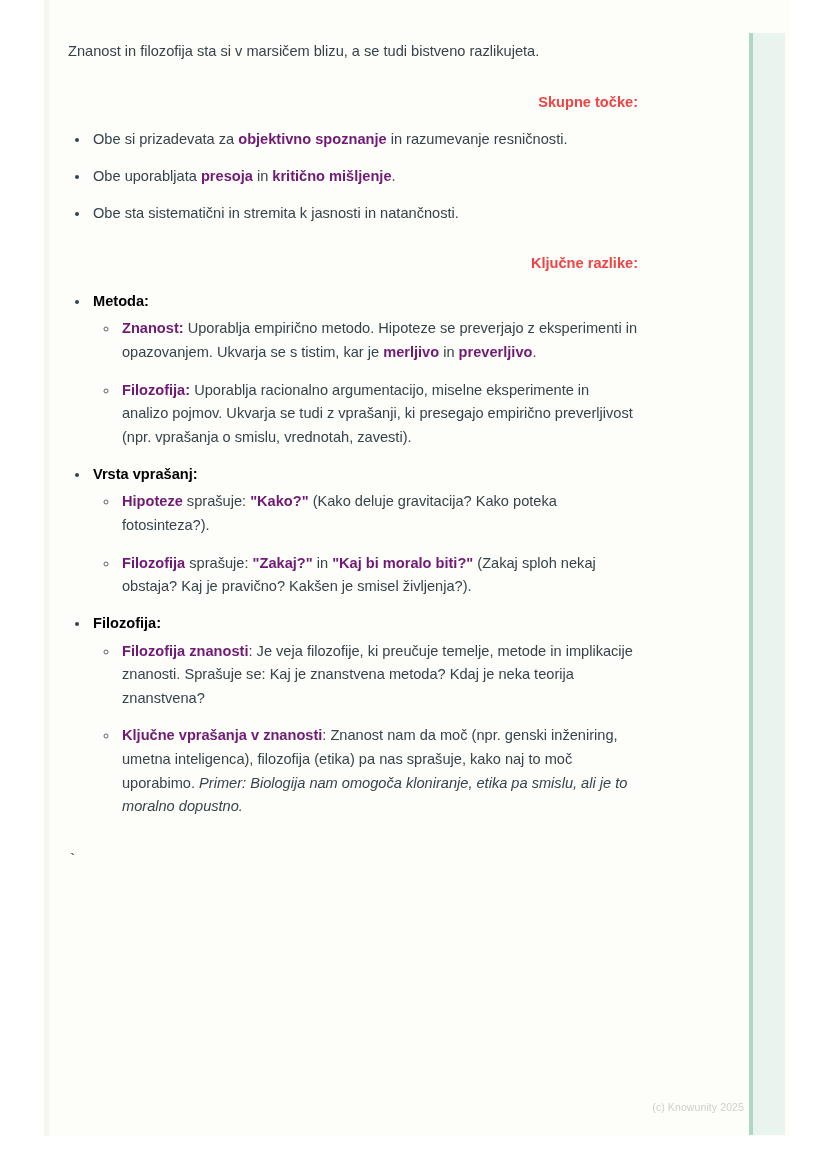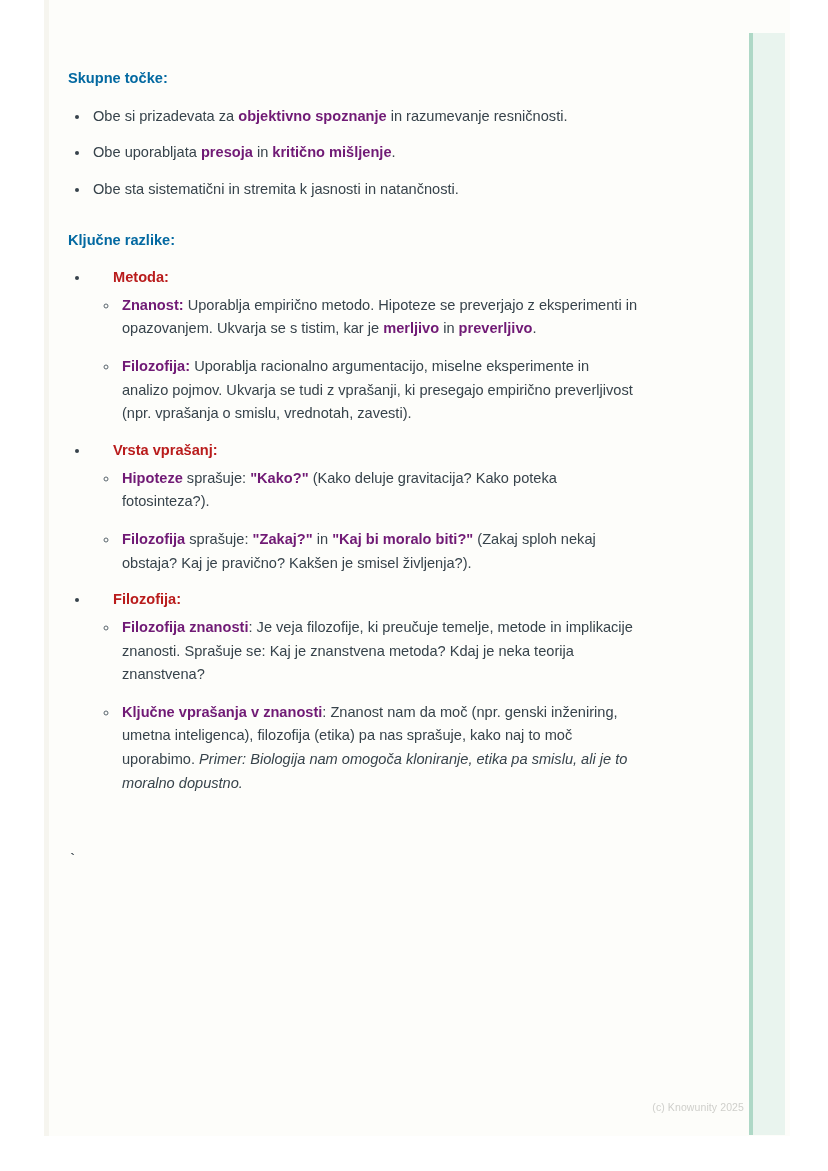--- a/index.html
+++ b/index.html
@@ -67,22 +67,23 @@
   p.para {
     margin: 0 0 0 0;
     padding: 0;
   }
 
   h3.section-heading {
     margin: 27px 0 0 0;
     padding: 0;
     font-size: 14.6px;
     font-weight: bold;
-    color: #0369a1;
+    color: #ef4444;
     line-height: 1.62;
+    text-align: right;
   }
 
   ul.list-lvl1 {
     margin: 14px 0 0 0;
     padding: 0 0 0 22px;
     list-style-type: disc;
   }
   ul.list-lvl1 > li {
     margin: 0 0 13px 0;
     padding-left: 3px;
@@ -107,22 +108,21 @@
   ul.list-lvl2 > li:last-child {
     margin-bottom: 0;
   }
   ul.list-lvl2 > li::marker {
     color: #5a666e;
     font-size: 13px;
   }
 
   .item-title {
     font-weight: bold;
-    color: #b91c1c;
-    margin-left: 20px;
+    color: #000000;
   }
   b, strong {
     font-weight: bold;
     color: #701a75;
   }
   i, em {
     font-style: italic;
   }
 
   .stray-tick {
@@ -147,20 +147,21 @@
 </style>
 </head>
 <body>
 
 <div id="page-sheet"></div>
 <div id="page-left-edge"></div>
 <div id="green-strip"></div>
 <div id="green-strip-rule"></div>
 
 <div id="content">
+  <p class="para">Znanost in filozofija sta si v marsičem blizu, a se tudi bistveno razlikujeta.</p>
   <div id="sections-host">
       <h3 class="section-heading">Skupne točke:</h3>
       <ul class="list-lvl1">
         <li><span>Obe si prizadevata za </span><b>objektivno spoznanje</b><span> in razumevanje resničnosti.</span></li>
         <li><span>Obe uporabljata </span><b>presoja</b><span> in </span><b>kritično mišljenje</b><span>.</span></li>
         <li><span>Obe sta sistematični in stremita k jasnosti in natančnosti.</span></li>
       </ul>
       <h3 class="section-heading">Ključne razlike:</h3>
       <ul class="list-lvl1">
         <li><span class="item-title">Metoda:</span><ul class="list-lvl2">

